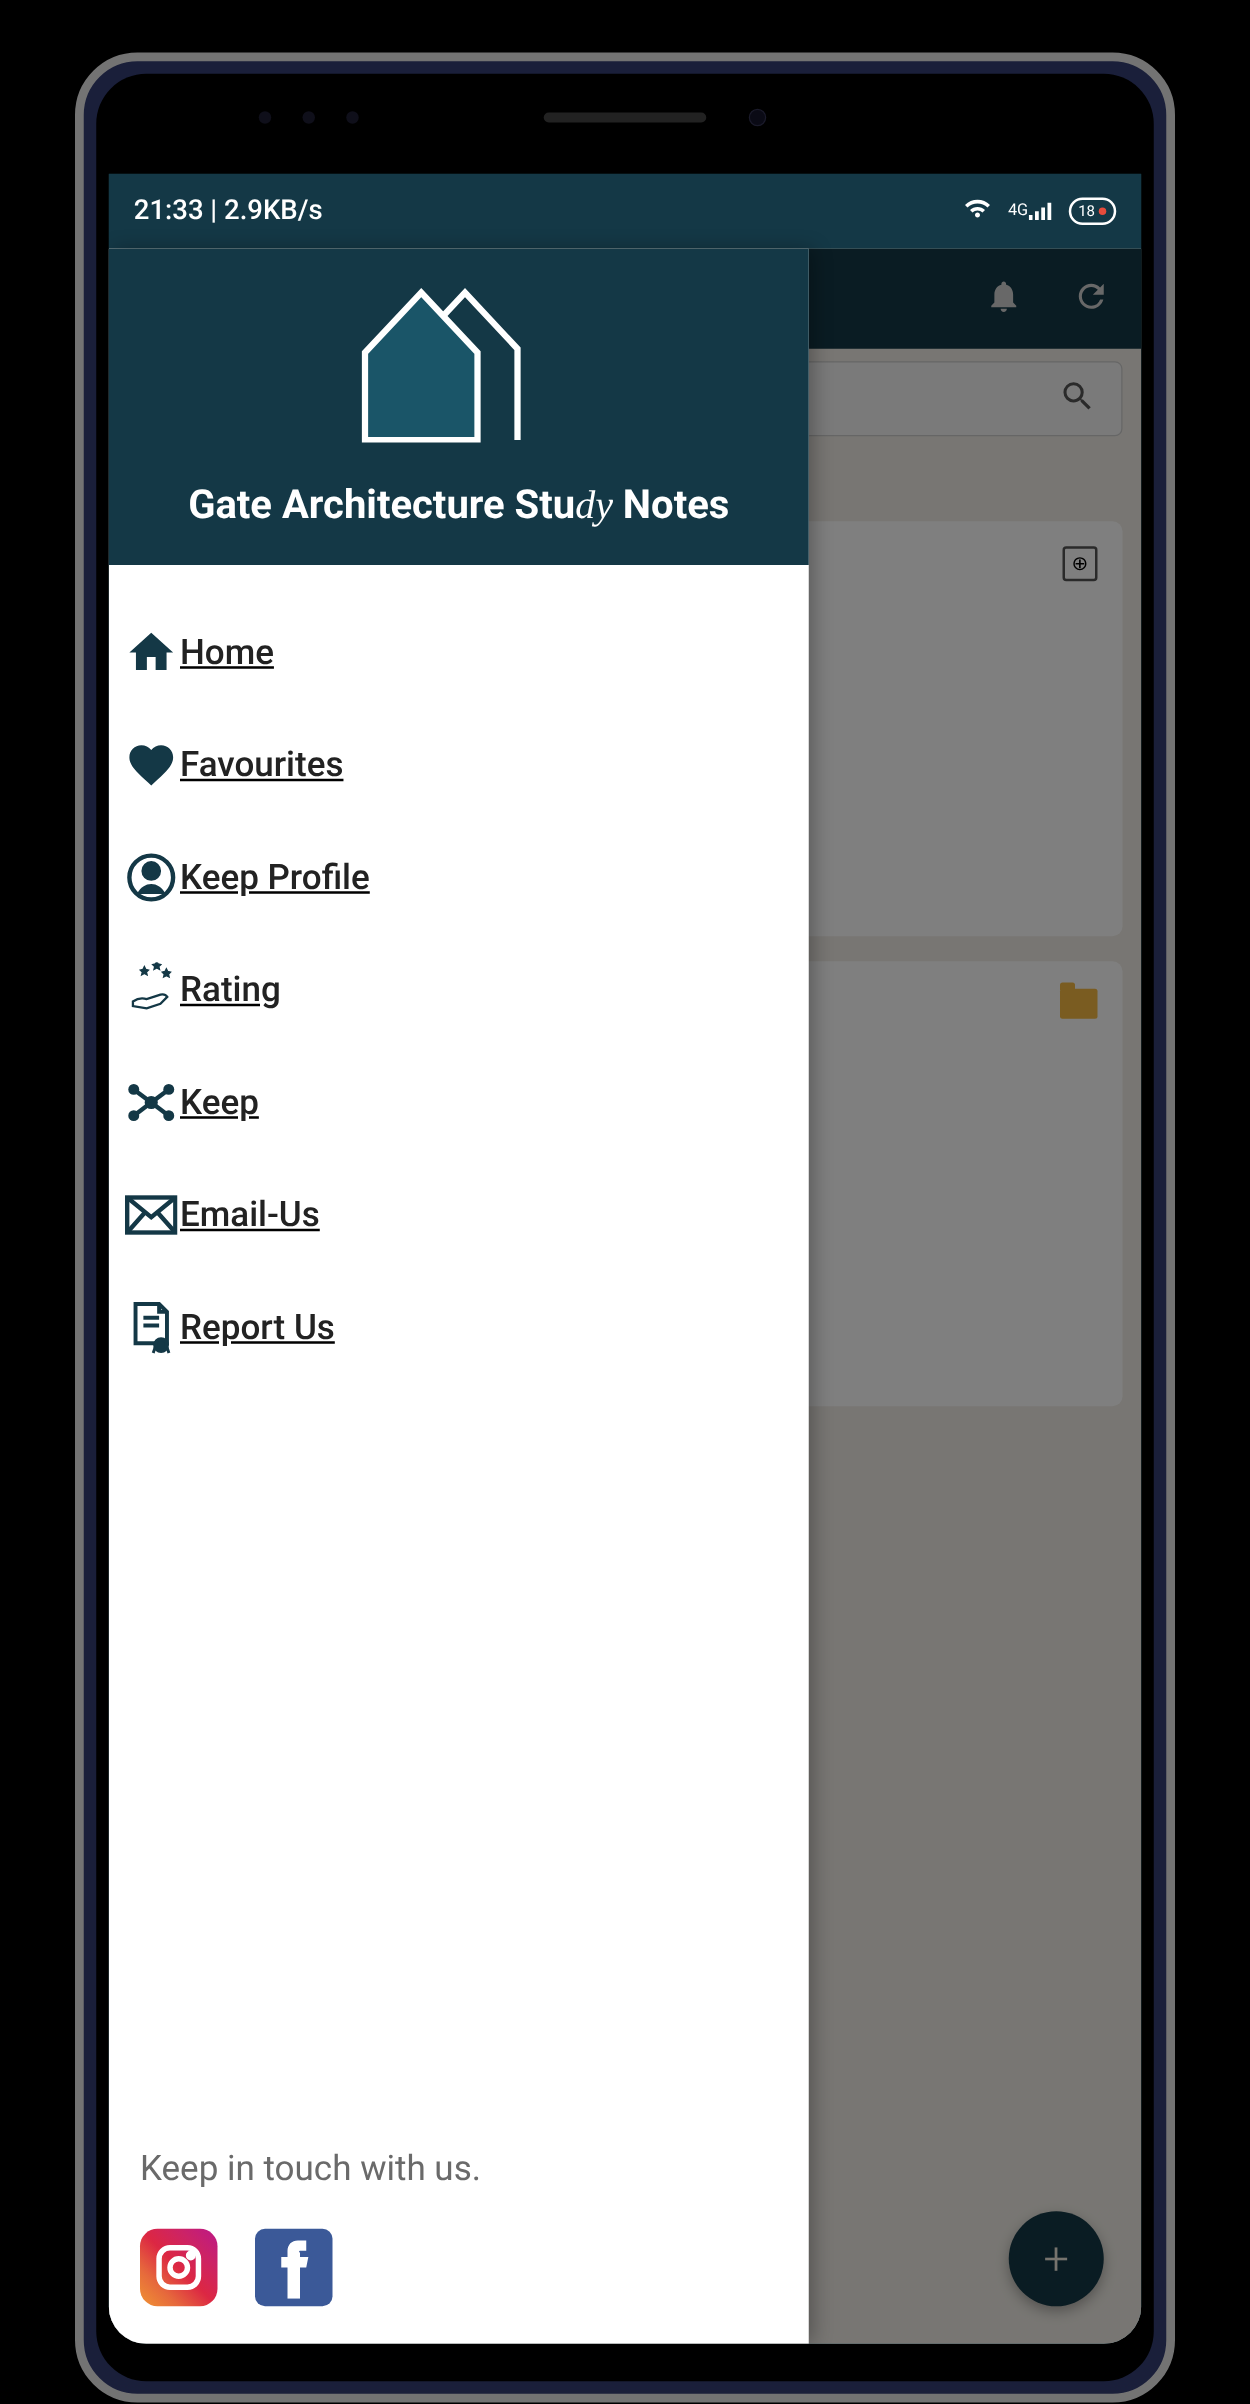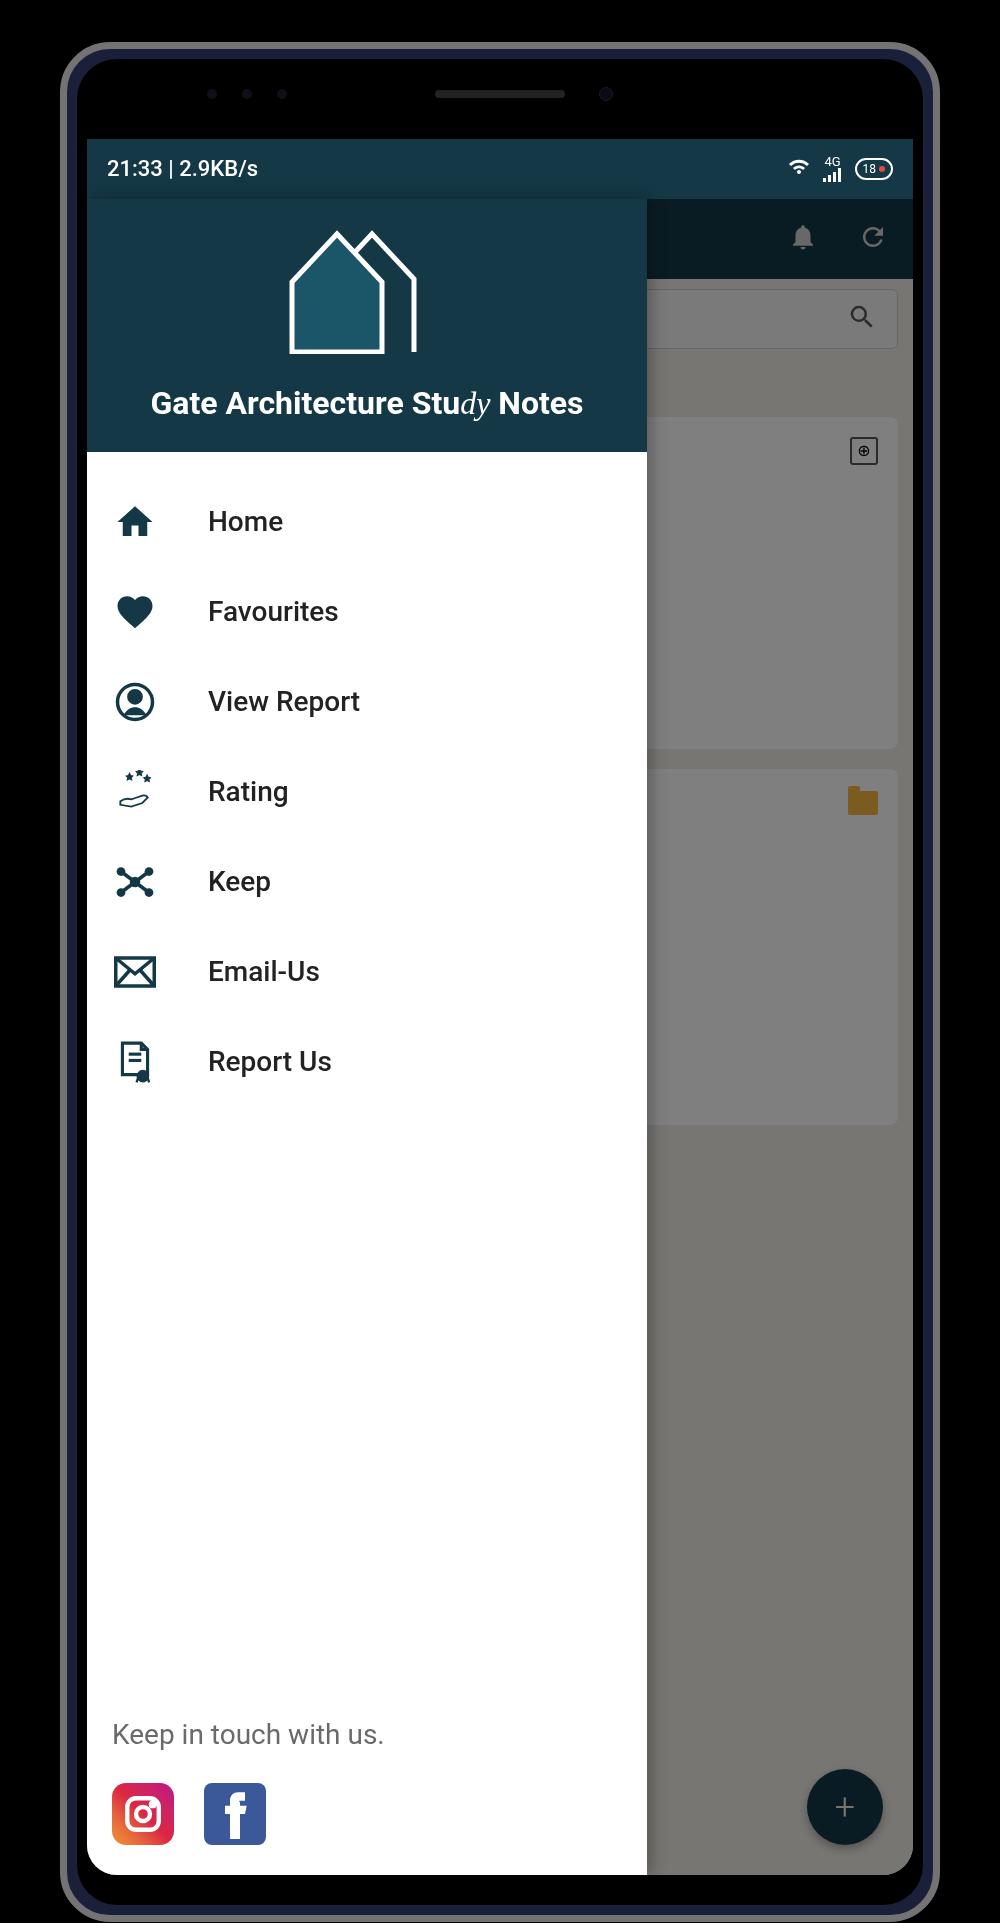--- a/index.html
+++ b/index.html
@@ -39,21 +39,21 @@
 .fab { position: absolute; bottom: 30px; right: 30px; width: 76px; height: 76px; background: #143846; border-radius: 50%; display: flex; justify-content: center; align-items: center; color: #efe9dc; font-size: 36px; font-weight: 300; box-shadow: 0 4px 10px rgba(0,0,0,0.3); }
 
 .overlay { position: absolute; inset: 0; background: rgba(0,0,0,0.5); }
 
 .drawer { position: absolute; top: 0; left: 0; bottom: 0; width: 560px; background: #fff; display: flex; flex-direction: column; box-shadow: 4px 0 15px rgba(0,0,0,0.3); }
 .drawer-header { background: #143846; padding: 25px 15px 30px; text-align: center; }
 .drawer-logo { display: flex; justify-content: center; margin-bottom: 30px; }
 .drawer-title { color: #fff; font-size: 32px; font-weight: 700; }
 .drawer-title .dy { font-family: Georgia, serif; font-style: italic; font-weight: 400; }
 .drawer-menu { flex: 1; padding: 25px 0; }
-.menu-item { display: flex; align-items: center; padding: 22px 25px; gap: 50px; cursor: pointer; }
+.menu-item { display: flex; align-items: center; padding: 22px 11px; cursor: pointer; text-decoration: underline; }
 .menu-icon { width: 46px; height: 46px; display: flex; justify-content: center; align-items: center; color: #143846; }
 .menu-label { font-size: 28px; color: #222; font-weight: 500; }
 .drawer-footer { padding: 15px 25px 30px; }
 .footer-text { color: #6a6a6a; font-size: 28px; margin-bottom: 32px; }
 .social-icons { display: flex; gap: 30px; }
 .social-icon { width: 62px; height: 62px; border-radius: 14px; display: flex; justify-content: center; align-items: center; }
 
 .black-bar { position: absolute; top: 70px; left: 10px; right: 10px; height: 70px; background: #000; }
 </style>
 </head>
@@ -78,21 +78,21 @@
             <span>21:33</span>
             <span> | </span>
             <span>2.9KB/s</span>
           </div>
           <div class="status-right">
             <span>
               <svg width="24" height="20" viewBox="0 0 24 20" fill="white">
                   <path d="M12 18c1.1 0 2-.9 2-2s-.9-2-2-2-2 .9-2 2 .9 2 2 2zm-6-6c1.6-1.6 3.7-2.5 6-2.5s4.4.9 6 2.5l-2 2c-1.1-1.1-2.5-1.7-4-1.7s-2.9.6-4 1.7l-2-2zm-4-4c2.7-2.7 6.2-4.2 10-4.2s7.3 1.5 10 4.2l-2 2c-2.1-2.1-5-3.3-8-3.3s-5.9 1.2-8 3.3l-2-2z"></path>
                 </svg>
             </span>
-            <span style="font-size:13px;display:flex;flex-direction:column;align-items:center;line-height:1;">
+            <span style="font-size:13px;display:flex;flex-direction:row;align-items:center;line-height:1;">
               <span>4G</span>
               <svg width="20" height="14" viewBox="0 0 20 14" fill="white">
                   <rect x="0" y="10" width="3" height="4"></rect>
                   <rect x="5" y="7" width="3" height="7"></rect>
                   <rect x="10" y="4" width="3" height="10"></rect>
                   <rect x="15" y="0" width="3" height="14"></rect>
                 </svg>
             </span>
             <span class="battery">
               <span>18</span>
@@ -190,21 +190,21 @@
               </div>
 
               <div class="menu-item">
                 <span class="menu-icon">
                   <svg width="42" height="42" viewBox="0 0 24 24" fill="none" stroke="#143846" stroke-width="2">
                       <circle cx="12" cy="12" r="10"></circle>
                       <circle cx="12" cy="9" r="3.5" fill="#143846"></circle>
                       <path d="M5.5 19.5c1.5-3 4-4.5 6.5-4.5s5 1.5 6.5 4.5" fill="#143846" stroke="none"></path>
                     </svg>
                 </span>
-                <span class="menu-label">View Report</span>
+                <span class="menu-label">Keep Profile</span>
               </div>
 
               <div class="menu-item">
                 <span class="menu-icon">
                   <svg width="44" height="44" viewBox="0 0 48 48" fill="none" stroke="#143846" stroke-width="2">
                     <path d="M8 34 Q 14 30 20 32 L 26 30 L 32 28 Q 36 27 38 30 L 32 36 L 20 40 L 8 38 Z"></path>
                     <path d="M18 18 l2-4 l2 4 l4 1 l-3 3 l1 4 l-4-2 l-4 2 l1-4 l-3-3 z" fill="#143846" transform="scale(0.6) translate(10,-8)"></path>
                     <path d="M28 12 l2-4 l2 4 l4 1 l-3 3 l1 4 l-4-2 l-4 2 l1-4 l-3-3 z" fill="#143846" transform="scale(0.6) translate(18,-10)"></path>
                     <path d="M38 18 l2-4 l2 4 l4 1 l-3 3 l1 4 l-4-2 l-4 2 l1-4 l-3-3 z" fill="#143846" transform="scale(0.6) translate(22,-5)"></path>
                   </svg>

